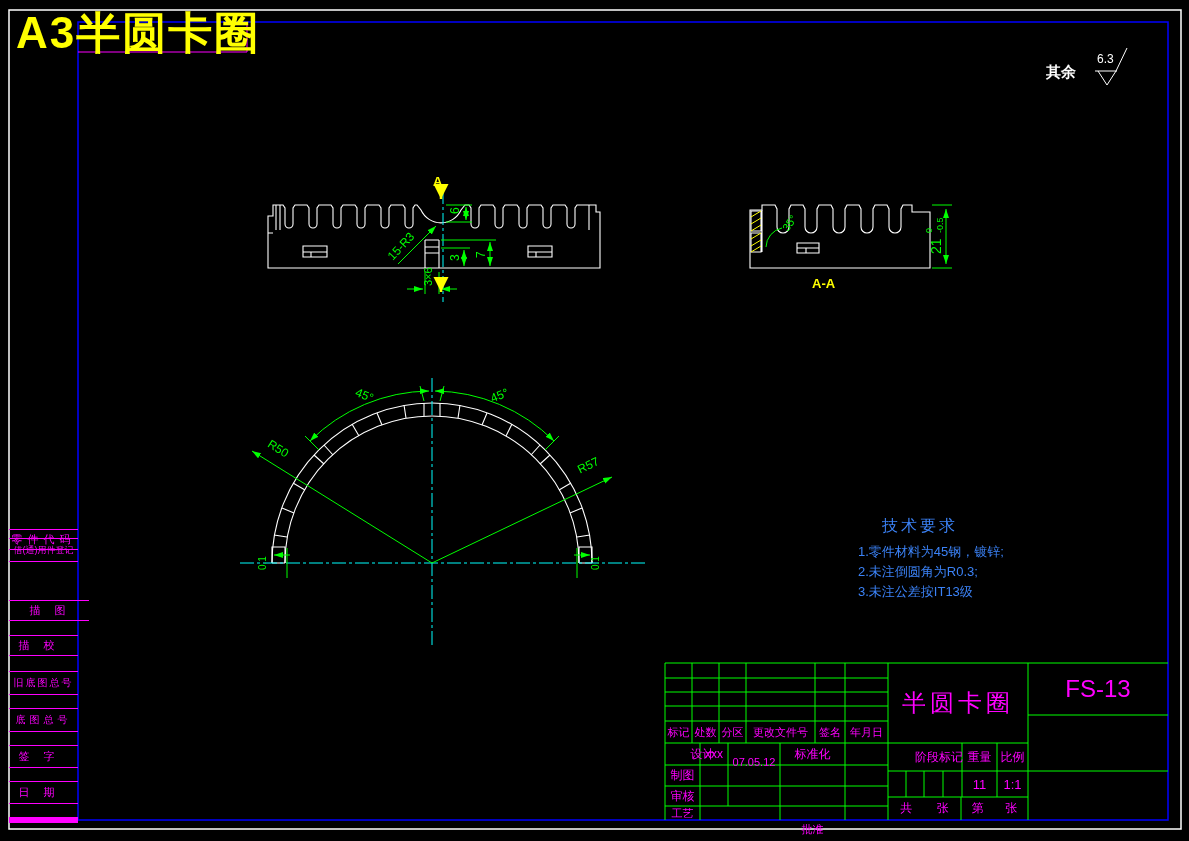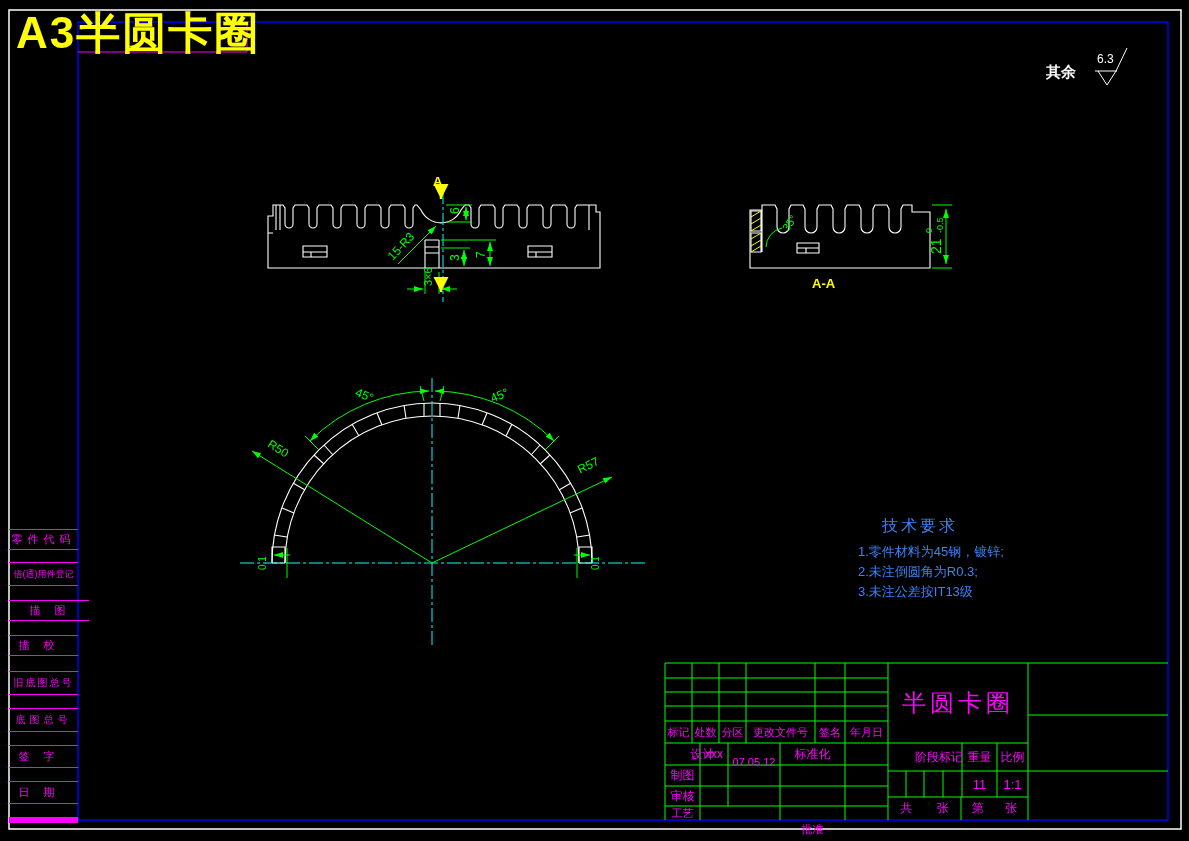--- a/index.html
+++ b/index.html
@@ -140,21 +140,21 @@
   <div class="abs w" style="left:1097px;top:52px;font-size:12px;">6.3</div>
 
   <div class="tech">
     <div class="t">技术要求</div>
     <div class="i">1.零件材料为45钢，镀锌;</div>
     <div class="i">2.未注倒圆角为R0.3;</div>
     <div class="i">3.未注公差按IT13级</div>
   </div>
 
   <div class="sc" style="top:529px;height:19px;font-size:11px;letter-spacing:5px;">零件代码</div>
-  <div class="sc" style="top:562px;height:22px;font-size:9px;">借(通)用件登记</div>
+  <div class="sc" style="top:538px;height:22px;font-size:9px;">借(通)用件登记</div>
   <div class="sc" style="top:600px;height:19px;font-size:11px;letter-spacing:14px;padding-left:11px;">描图</div>
   <div class="sc" style="top:635px;height:19px;font-size:11px;letter-spacing:14px;">描校</div>
   <div class="sc" style="top:671px;height:22px;font-size:10px;letter-spacing:2px;">旧底图总号</div>
   <div class="sc" style="top:708px;height:22px;font-size:10px;letter-spacing:4px;">底图总号</div>
   <div class="sc" style="top:745px;height:21px;font-size:11px;letter-spacing:14px;">签字</div>
   <div class="sc" style="top:781px;height:21px;font-size:11px;letter-spacing:14px;">日期</div>
 
   <div class="tb" style="left:665px;top:721px;width:27px;height:22px;font-size:11px;">标记</div>
   <div class="tb" style="left:692px;top:721px;width:27px;height:22px;font-size:11px;">处数</div>
   <div class="tb" style="left:719px;top:721px;width:27px;height:22px;font-size:11px;">分区</div>
@@ -165,20 +165,21 @@
   <div class="tb" style="left:687px;top:743px;width:31px;height:22px;">设计</div>
   <div class="tb" style="left:700px;top:743px;width:28px;height:22px;">xxx</div>
   <div class="tb" style="left:728px;top:743px;width:52px;height:38px;font-size:11px;">07.05.12</div>
   <div class="tb" style="left:780px;top:743px;width:65px;height:22px;">标准化</div>
   <div class="tb" style="left:665px;top:765px;width:35px;height:21px;">制图</div>
   <div class="tb" style="left:665px;top:786px;width:35px;height:20px;">审核</div>
   <div class="tb" style="left:665px;top:806px;width:35px;height:14px;font-size:11px;">工艺</div>
   <div class="tb" style="left:780px;top:806px;width:65px;height:14px;font-size:11px;margin-top:16px;">批准</div>
 
   <div class="tb" style="left:888px;top:663px;width:140px;height:80px;font-size:24px;letter-spacing:4px;">半圆卡圈</div>
+  <div class="tb" style="left:1028px;top:663px;width:140px;height:52px;font-size:24px;">FS-13</div>
 
   <div class="tb" style="left:888px;top:743px;width:74px;height:28px;padding-left:14px;">阶段标记</div>
   <div class="tb" style="left:962px;top:743px;width:35px;height:28px;">重量</div>
   <div class="tb" style="left:997px;top:743px;width:31px;height:28px;text-align:center;">比例</div>
   <div class="tb" style="left:962px;top:771px;width:35px;height:26px;font-size:13px;">11</div>
   <div class="tb" style="left:997px;top:771px;width:31px;height:26px;font-size:13px;">1:1</div>
 
   <div class="tb" style="left:888px;top:797px;width:73px;height:23px;justify-content:space-around;">
     <span>共</span>
     <span>张</span>

